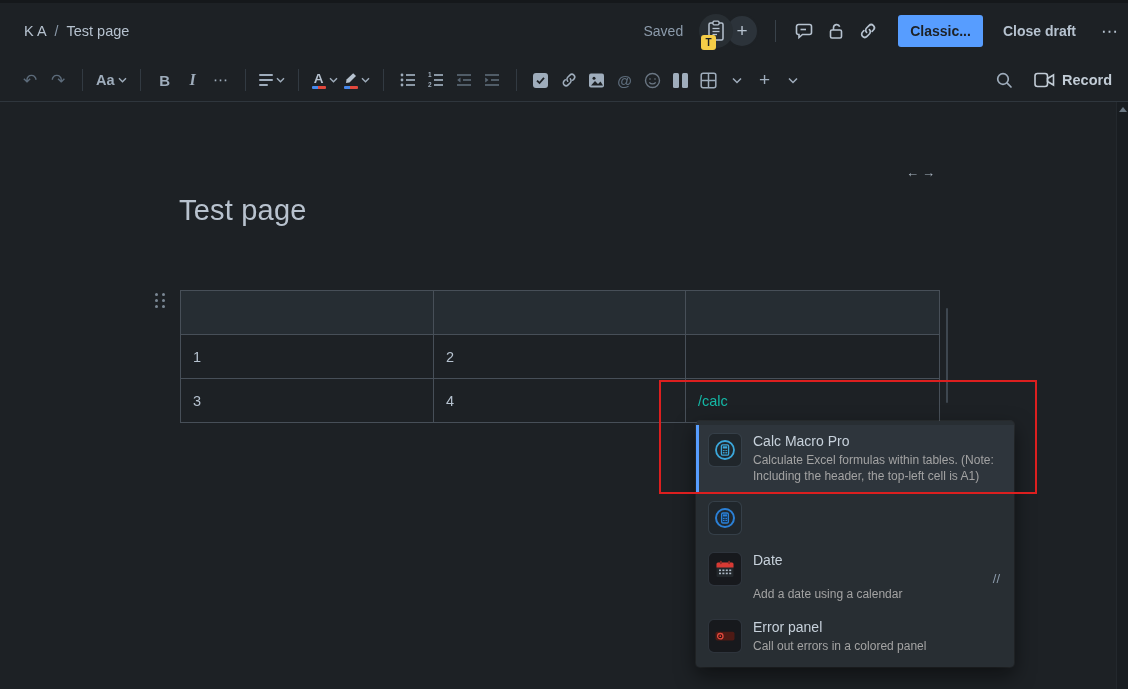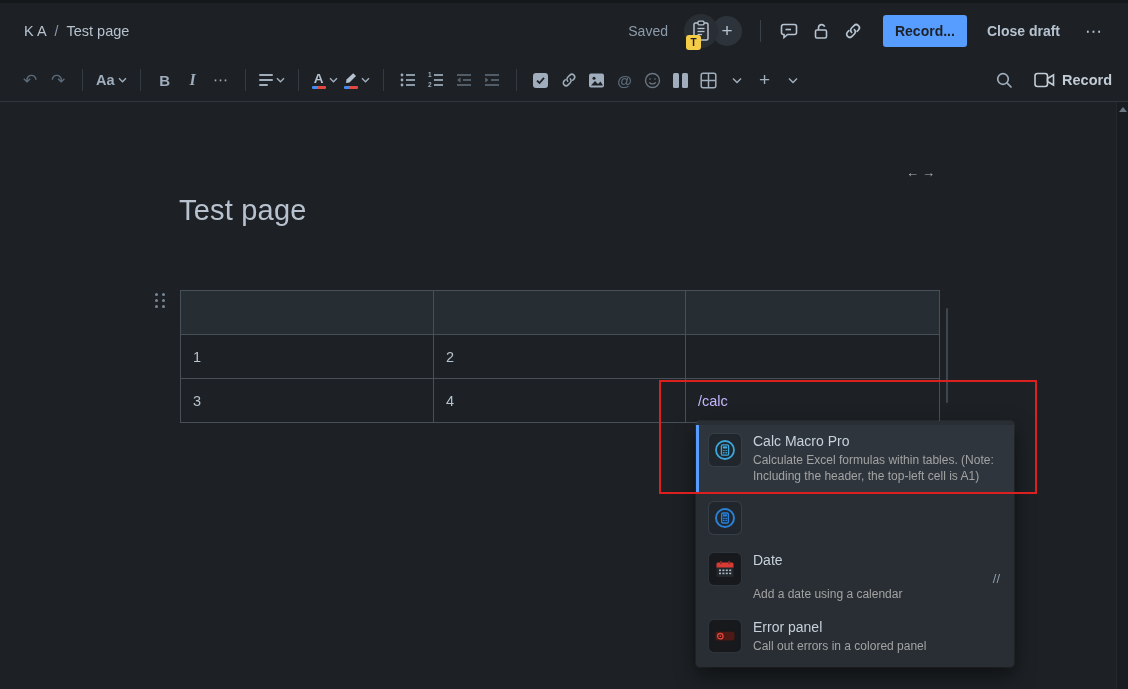--- a/index.html
+++ b/index.html
@@ -6,21 +6,21 @@
   html,body { background:#101214; }
   .app {
     position:relative; width:1128px; height:689px; overflow:hidden;
     background:#1D2125; font-family:"Liberation Sans", sans-serif;
     color:#B6C2CF;
   }
   .top-edge { position:absolute; top:0; left:0; right:0; height:3px; background:#15181B; z-index:5; }
 
   
   .topbar { position:absolute; top:3px; left:0; right:0; height:56px;
-    display:flex; align-items:center; padding:0 18px 0 24px; }
+    display:flex; align-items:center; padding:0 2px 0 24px; }
   .breadcrumb { display:flex; align-items:center; font-size:14.5px; color:#B6C2CF; }
   .breadcrumb .sep { color:#8C9BAB; padding:0 8px; font-size:14px; }
   .breadcrumb a { cursor:pointer; }
   .topbar-spacer { flex:1; }
   .saved { color:#8C9BAB; font-size:14px; margin-right:16px; }
   .avatar-stack { display:flex; align-items:center; margin-right:12px; }
   .avatar { position:relative; width:34px; height:34px; border-radius:50%;
     background:#282E33; display:flex; align-items:center; justify-content:center; }
   .avatar-badge { position:absolute; left:2px; bottom:-2px; width:15px; height:15px;
     background:#F5CD47; color:#1D2125; border-radius:3px; font-size:10px; font-weight:700;
@@ -71,21 +71,21 @@
   .width-toggle { position:absolute; left:906px; top:63px; display:flex; gap:3px;
     color:#A8B4C0; font-size:13px; font-weight:700; cursor:pointer; }
   .page-title { position:absolute; left:179px; top:92px; font-size:29px; font-weight:500;
     color:#B8C2CE; letter-spacing:.2px; }
 
   .doc-table { position:absolute; left:180px; top:188px; border-collapse:collapse;
     table-layout:fixed; width:759px; }
   .doc-table td { border:1px solid #474F58; height:44px; padding:0 12px; font-size:14.5px;
     color:#B6C2CF; vertical-align:middle; }
   .doc-table tr.hdr td { background:#262D33; }
-  .slash-cmd { color:#c4b5fd; }
+  .slash-cmd { color:#14b8a6; }
 
   .drag-handle { position:absolute; left:155px; top:191px; width:14px; height:19px;
     display:grid; grid-template-columns:repeat(2,3px); grid-auto-rows:3px; gap:3px 4px;
     cursor:grab; }
   .drag-handle i { background:#7A8794; border-radius:50%; }
   .col-guide { position:absolute; left:946px; top:206px; width:2px; height:95px;
     background:#3E4750; border-radius:1px; }
 
   
   .macro-dd { position:absolute; left:696px; top:319px; width:318px; background:#282E33;
@@ -170,21 +170,21 @@
     </div>
     <div class="icon-btn">
       <span>
         <svg width="20" height="20" viewBox="0 0 20 20" fill="none" stroke="#B6C2CF" stroke-width="1.7" stroke-linecap="round">
           <path d="M8.6 11.4a3.1 3.1 0 0 1 0-4.4l2.4-2.4a3.1 3.1 0 0 1 4.4 4.4l-1.3 1.3"></path>
           <path d="M11.4 8.6a3.1 3.1 0 0 1 0 4.4l-2.4 2.4a3.1 3.1 0 0 1-4.4-4.4l1.3-1.3"></path>
         </svg>
       </span>
     </div>
 
-    <button class="publish-btn">Record...</button>
+    <button class="publish-btn">Classic...</button>
     <button class="close-draft-btn">Close draft</button>
     <div class="icon-btn overflow-btn">
       <span>⋯</span>
     </div>
   </div>
 
   <div class="toolbar">
     <div class="tb-btn dim glyph-undo">
         <span>↶</span>
       </div>

